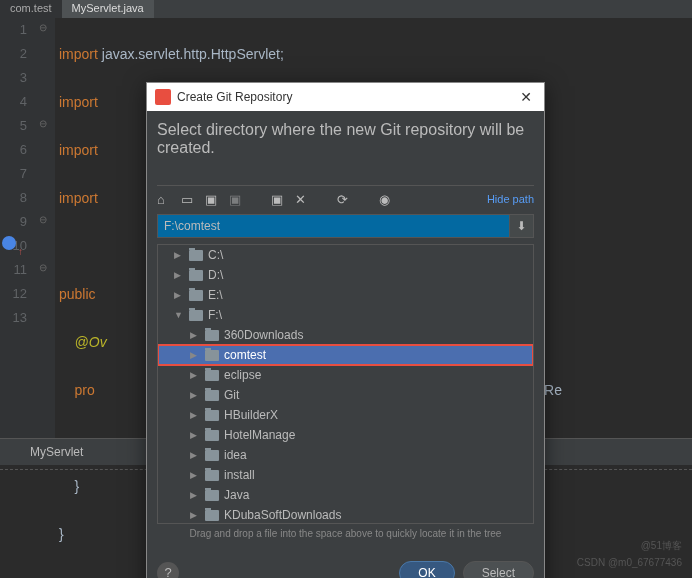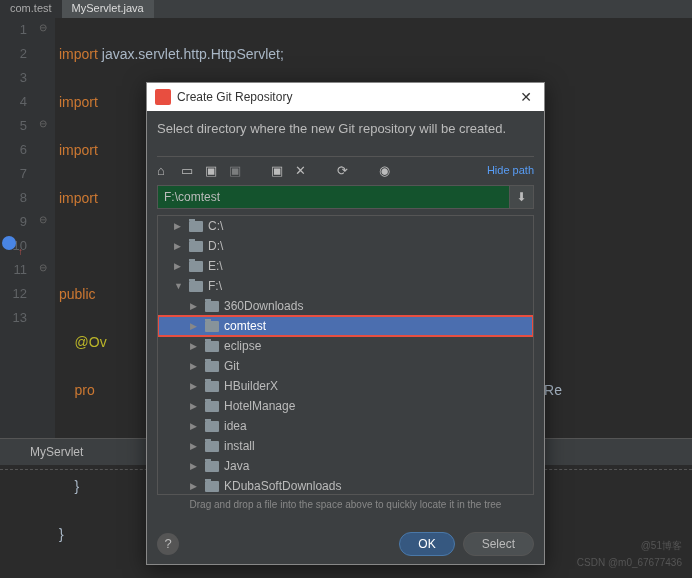--- a/index.html
+++ b/index.html
@@ -14,47 +14,47 @@
     .gutter .line { height: 24px; }
     .override-icon { position: absolute; top: 218px; left: 2px; width: 14px; height: 14px; background: #4985e4; border-radius: 50%; }
     .up-arrow { position: absolute; top: 222px; left: 18px; color: #c75450; font-size: 10px; }
     
     .fold-col { width: 20px; background: #313335; position: relative; }
     .fold-icon { position: absolute; left: 4px; color: #666; font-size: 10px; }
     
     .code { flex: 1; background: #2b2b2b; font-family: monospace; font-size: 14px; line-height: 24px; padding-left: 4px; white-space: pre; }
     .code .kw { color: #cc7832; }
     .code .norm { color: #a9b7c6; }
-    .code .anno { color: #bbb529; }
+    .code .anno { color: #bbb529; font-style: italic; }
     
     .bottom-tabs { background: #3c3f41; padding: 4px 22px; color: #bbb; font-size: 12px; border-top: 1px solid #555; }
     .bottom-tab { display: inline-block; padding: 2px 8px; }
     
     .dashed-line { border-top: 1px dashed #555; margin-top: 4px; height: 80px; }
     
     .watermark { position: absolute; right: 10px; bottom: 10px; color: #555; font-size: 10px; }
     .watermark2 { position: absolute; right: 10px; bottom: 25px; color: #555; font-size: 10px; }
     
     
     .dialog { position: absolute; top: 82px; left: 146px; width: 399px; background: #fff; border: 1px solid #888; box-shadow: 0 4px 20px rgba(0,0,0,0.5); }
     .dialog-header { display: flex; align-items: center; height: 28px; padding: 0 8px; background: #fff; }
     .dialog-header .icon { width: 16px; height: 16px; margin-right: 6px; background: #e84e40; border-radius: 2px; display: inline-block; }
     .dialog-title { font-size: 12px; color: #333; flex: 1; }
     .dialog-close { font-size: 14px; color: #333; cursor: pointer; padding: 0 4px; }
     
     .dialog-body { background: #3c3f41; padding: 10px; color: #bbb; }
-    .dialog-msg { font-size: 13px; margin-bottom: 20px; }
+    .dialog-msg { font-size: 16px; margin-bottom: 28px; }
     
     .toolbar { display: flex; align-items: center; gap: 10px; margin-bottom: 8px; border-top: 1px solid #555; padding-top: 6px; }
     .tb-icon { width: 14px; height: 14px; color: #bbb; font-size: 13px; cursor: pointer; }
     .tb-spacer { flex: 1; }
     .hide-path { color: #589df6; font-size: 11px; cursor: pointer; text-align: right; }
     
     .path-input-row { display: flex; margin-bottom: 6px; }
-    .path-input { flex: 1; background: #14532d; border: 1px solid #555; color: #bbb; font-size: 12px; padding: 4px 6px; }
+    .path-input { flex: 1; background: #0369a1; border: 1px solid #555; color: #bbb; font-size: 12px; padding: 4px 6px; }
     .download-btn { width: 24px; background: #45494a; border: 1px solid #555; border-left: none; color: #bbb; text-align: center; font-size: 12px; cursor: pointer; display: flex; align-items: center; justify-content: center; }
     
     .tree { background: #3c3f41; border: 1px solid #555; height: 280px; overflow: hidden; font-size: 12px; }
     .tree-item { display: flex; align-items: center; height: 20px; padding-left: 8px; cursor: pointer; color: #bbb; }
     .tree-item .arrow { width: 10px; font-size: 9px; color: #888; }
     .tree-item .folder { width: 14px; height: 11px; background: #87939a; margin: 0 5px; border-radius: 1px; display: inline-block; position: relative; }
     .tree-item .folder::before { content: ''; position: absolute; top: -2px; left: 0; width: 6px; height: 2px; background: #87939a; }
     .tree-item.l1 { padding-left: 16px; }
     .tree-item.l2 { padding-left: 32px; }
     .tree-item.selected { background: #4b6eaf; color: #fff; }

